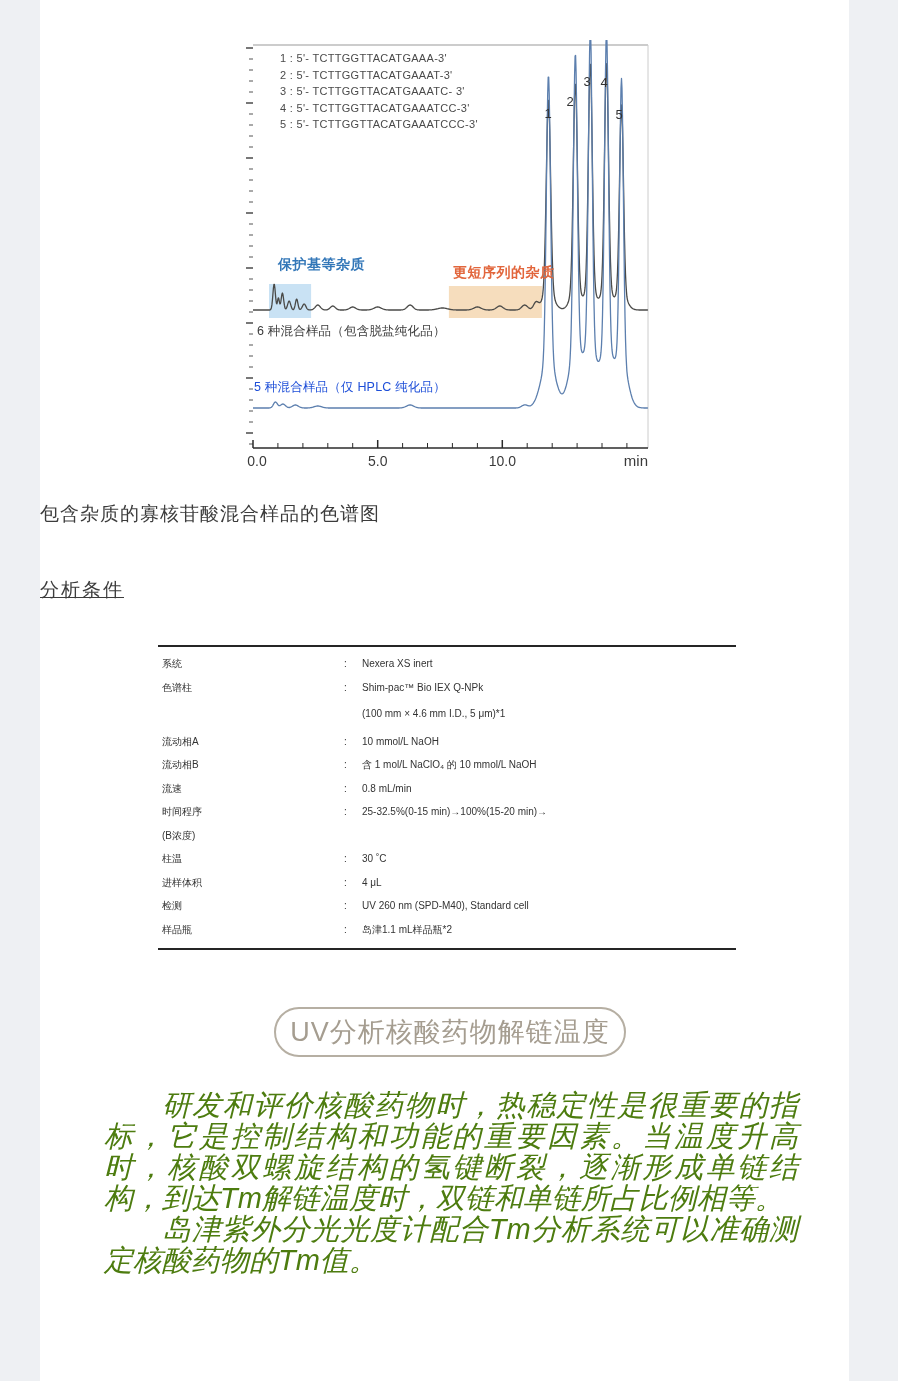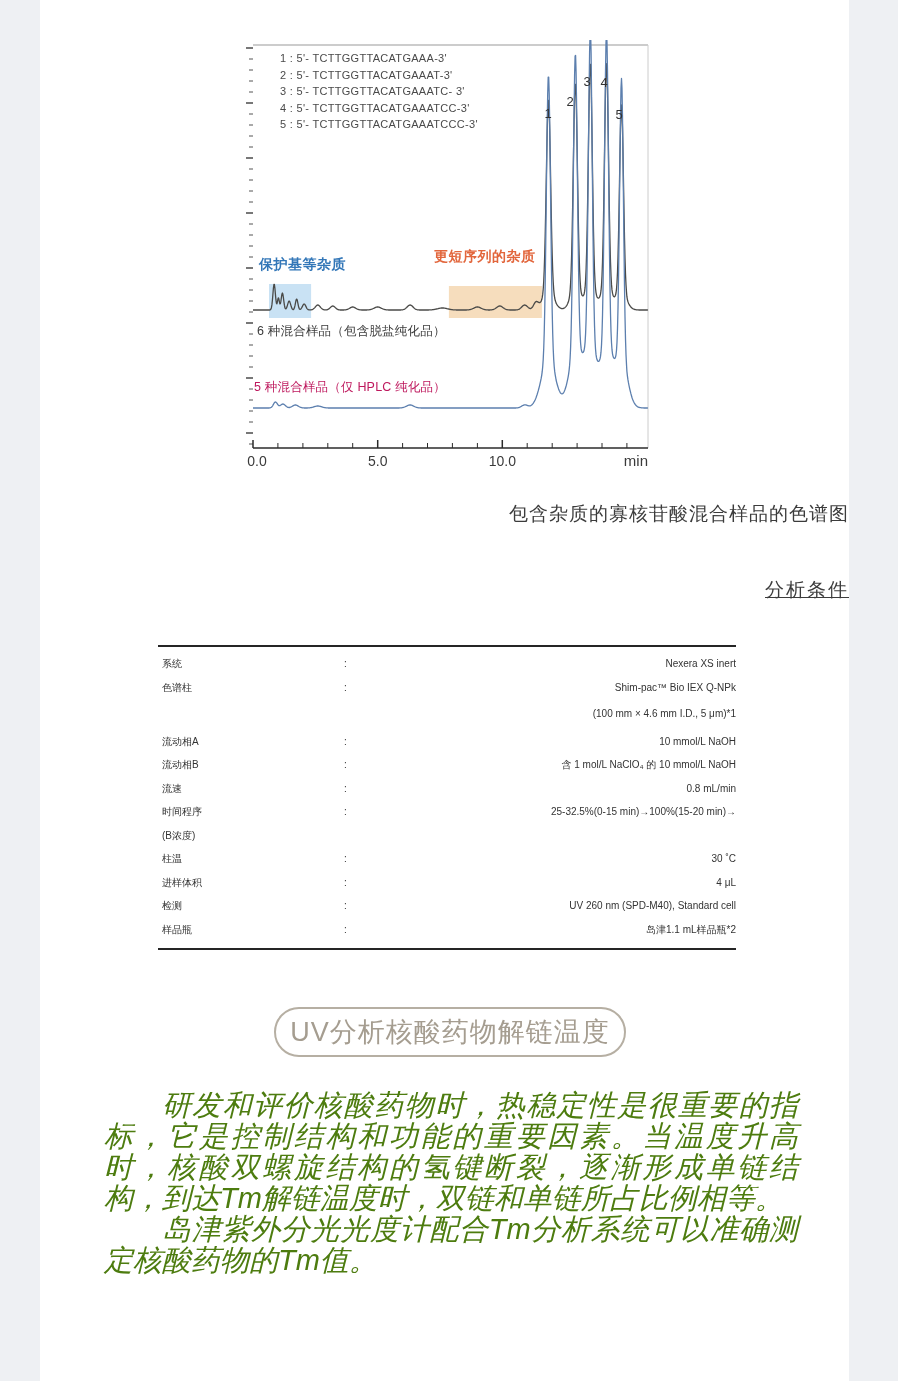--- a/index.html
+++ b/index.html
@@ -11,42 +11,42 @@
   .page{position:relative;width:898px;height:1381px;background:#eef0f3;overflow:hidden;}
   .card{position:absolute;left:40px;top:0;width:809px;height:1381px;background:#ffffff;}
 
   
   .chart{position:absolute;left:235px;top:40px;width:430px;height:432px;}
   .chart svg{position:absolute;left:0;top:0;}
   .seq-list{
     position:absolute;left:45px;top:10px;
     font-size:11px;line-height:16.5px;letter-spacing:.3px;color:#4a4a4a;white-space:nowrap;
   }
-  .anno{position:absolute;font-size:14px;font-weight:bold;letter-spacing:.5px;white-space:nowrap;}
+  .anno{position:absolute;font-size:14px;font-weight:bold;letter-spacing:.5px;white-space:nowrap;margin-left:19px;}
   .anno-left{left:24px;top:216px;color:#3377b8;}
-  .anno-right{left:199px;top:208px;color:#e2663c;}
+  .anno-right{left:199px;top:224px;color:#e2663c;}
   .trace-label{position:absolute;font-size:12.5px;letter-spacing:.2px;white-space:nowrap;}
   .trace-label-black{left:22px;top:283px;color:#3b3b3b;}
-  .trace-label-blue{left:19px;top:339px;color:#be185d;}
-
-  
-  .center-line{position:absolute;left:40px;width:809px;text-align:right;color:#3c3c3c;}
+  .trace-label-blue{left:19px;top:339px;color:#1d4ed8;}
+
+  
+  .center-line{position:absolute;left:40px;width:809px;text-align:left;color:#3c3c3c;}
   .caption{top:501px;font-size:19px;letter-spacing:1px;}
   .cond-heading{top:577px;font-size:19px;letter-spacing:2px;text-decoration:underline;}
 
   
   .cond-table{
     position:absolute;left:158px;top:645px;width:578px;
     border-top:2.5px solid #252525;border-bottom:2.5px solid #252525;
     padding:5px 0 7px 4px;box-sizing:border-box;
   }
   .cond-row{display:flex;font-size:10px;line-height:23.5px;color:#333;}
   .cond-row .l{width:182px;flex:none;}
   .cond-row .c{width:18px;flex:none;}
-  .cond-row .v{flex:1;text-align:right;}
+  .cond-row .v{flex:1;}
   .cond-row.cont{padding:3px 0 4px 0;}
 
   
   .pill{
     position:absolute;left:274px;top:1007px;width:352px;height:50px;
     border:2px solid #b6afa3;border-radius:28px;
     display:flex;align-items:center;justify-content:center;
     font-size:27px;letter-spacing:1px;color:#a59d90;background:#fff;
     box-sizing:border-box;white-space:nowrap;text-align:center;
   }

